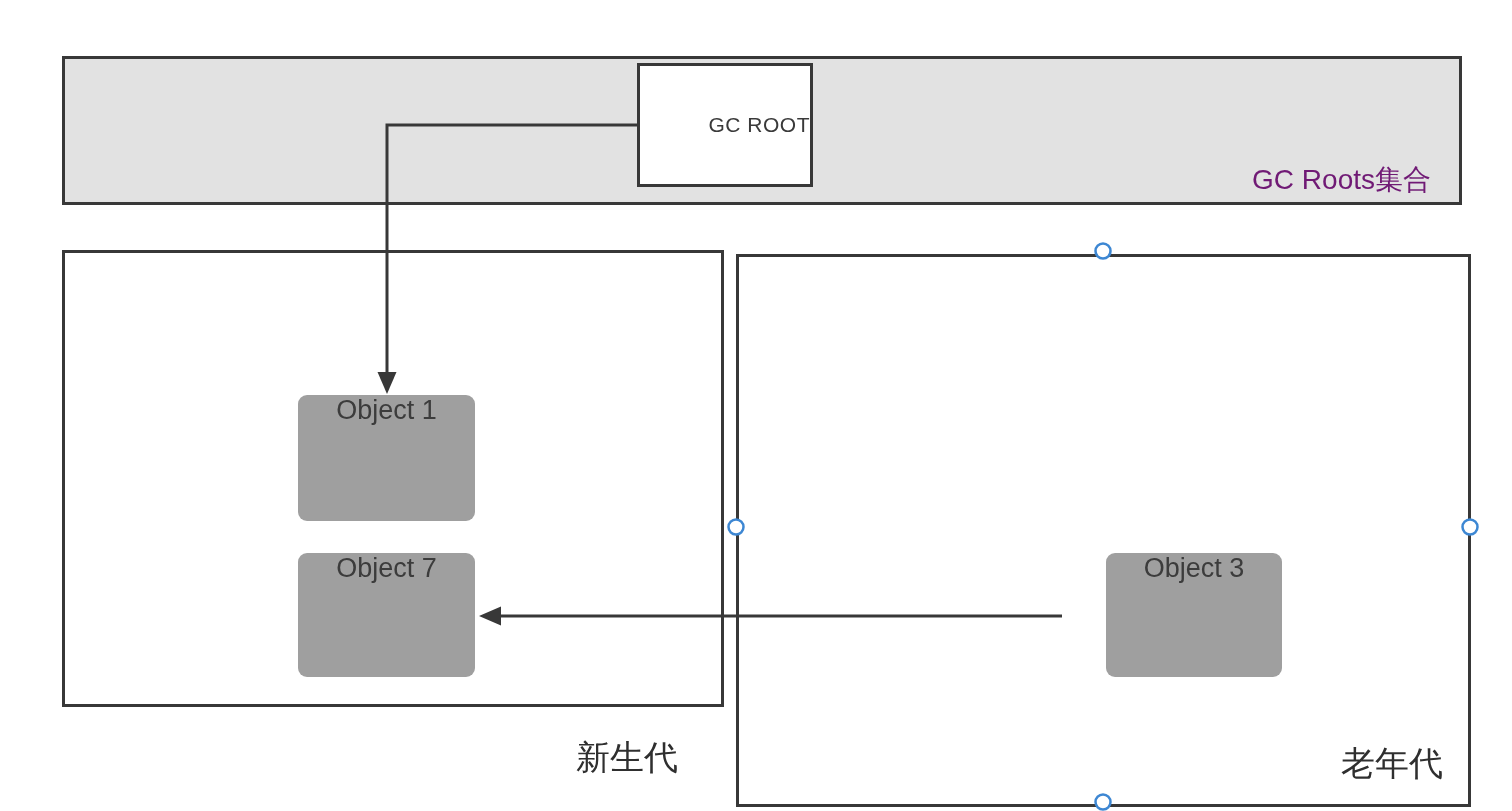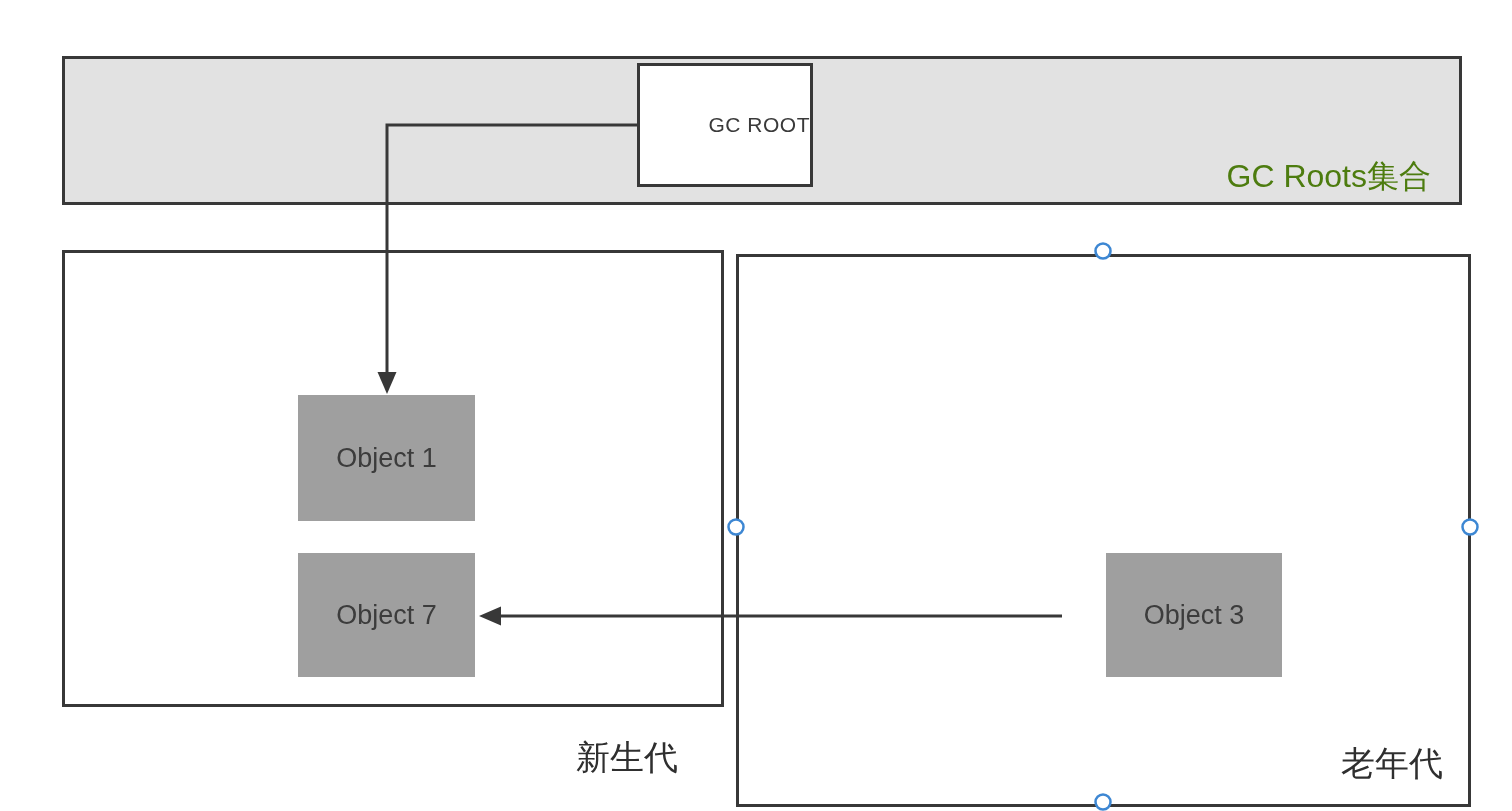--- a/index.html
+++ b/index.html
@@ -18,22 +18,22 @@
   .band {
     position: absolute;
     left: 62px; top: 56px;
     width: 1400px; height: 149px;
     background: #e2e2e2;
     border: 3px solid #383838;
   }
   .band-label {
     position: absolute;
     right: 28px; bottom: 3px;
-    font-size: 32px;
-    color: #4d7c0f;
+    font-size: 28px;
+    color: #701a75;
     white-space: nowrap;
   }
 
   
   .gcroot {
     position: absolute;
     left: 637px; top: 63px;
     width: 176px; height: 124px;
     background: #ffffff;
     border: 3px solid #383838;
@@ -57,23 +57,24 @@
     color: #2f2f2f;
     white-space: nowrap;
   }
   .region.young .region-label { right: 43px; top: 482px; }
   .region.old   .region-label { right: 25px; top: 484px; }
 
   
   .obj {
     position: absolute;
     background: #9f9f9f;
-    display: flex; align-items: center; justify-content: center;
+    display: flex; align-items: flex-start; justify-content: center;
     font-size: 27px;
     color: #3c3c3c;
+    border-radius: 9px;
   }
   .obj.o1 { left: 298px;  top: 395px; width: 177px; height: 126px; }
   .obj.o2 { left: 298px;  top: 553px; width: 177px; height: 124px; }
   .obj.o3 { left: 1062px; top: 553px; width: 176px; height: 124px; margin-left: 44px; }
 
   
   .overlay {
     position: absolute;
     left: 0; top: 0;
     width: 1512px; height: 811px;

